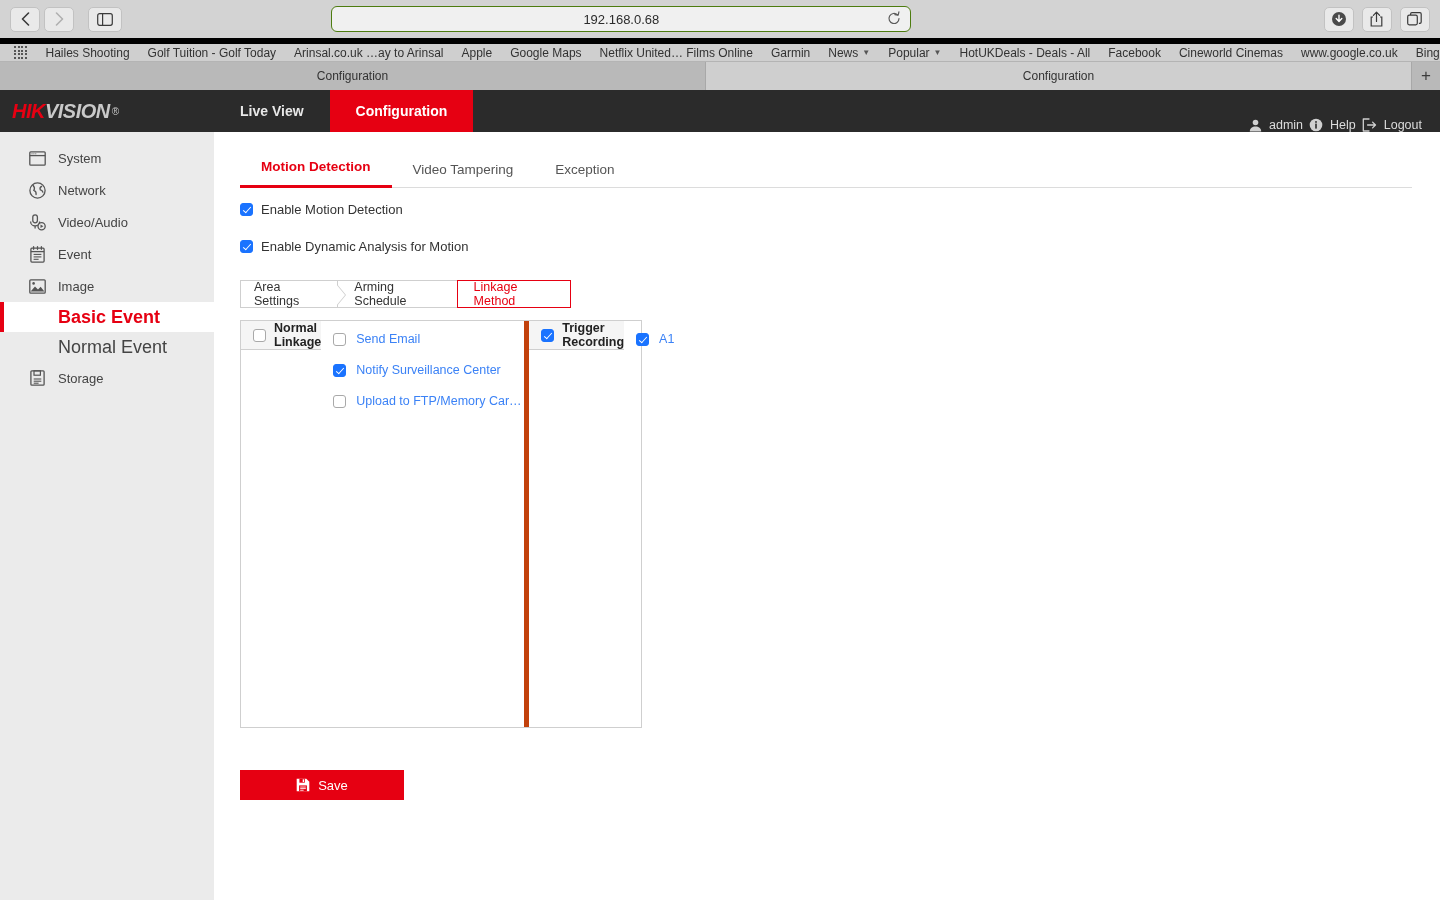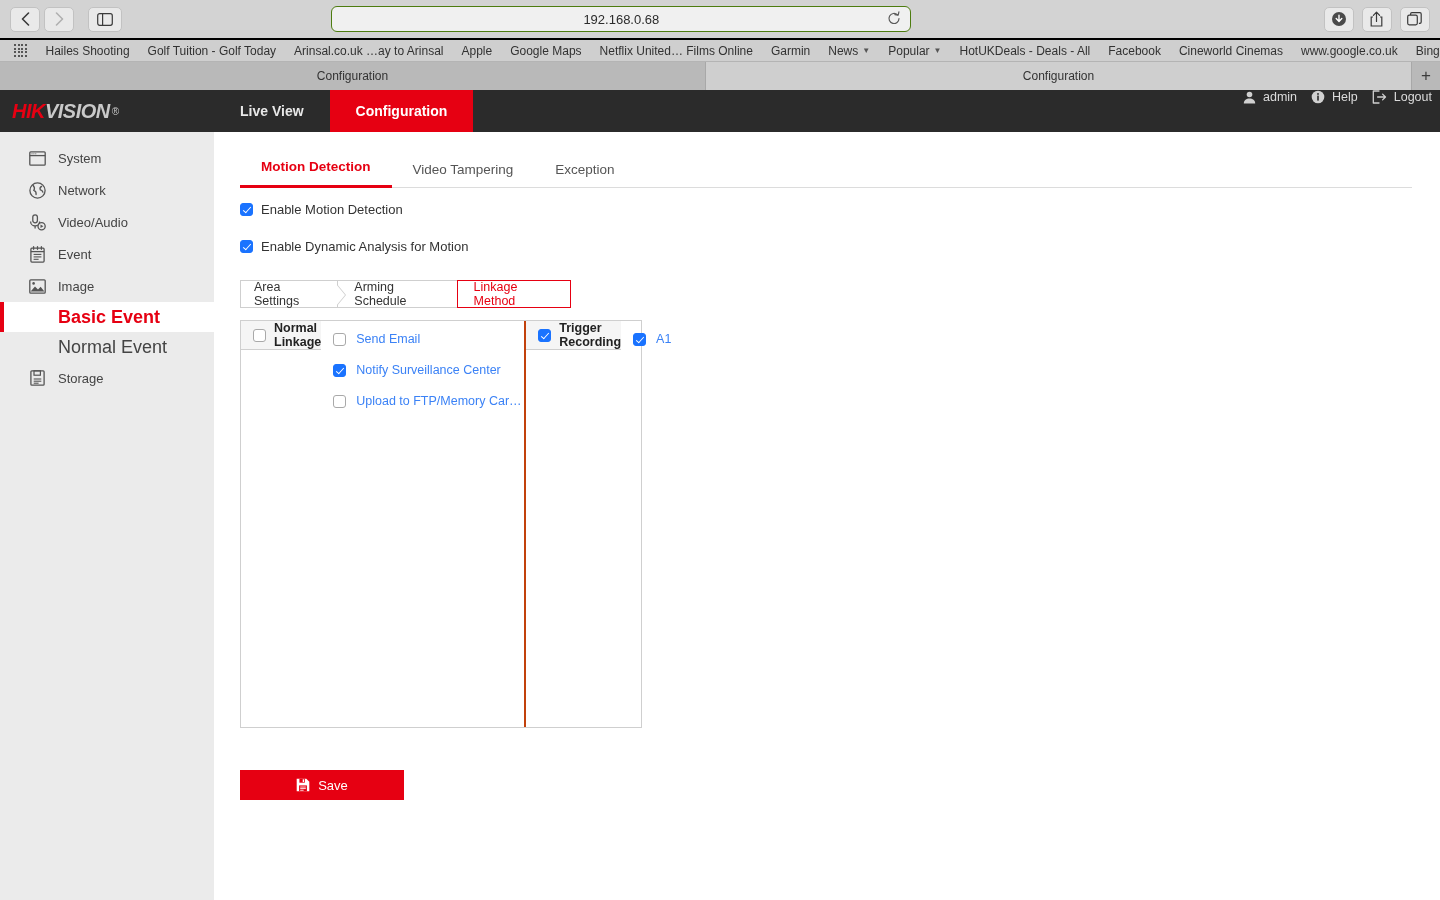--- a/index.html
+++ b/index.html
@@ -31,21 +31,21 @@
     background: #f0f0f0; border: 1px solid #4d7c0f; border-radius: 6px;
     display: flex; align-items: center; justify-content: center;
     position: relative;
   }
   .url-text { font-size: 13px; color: #2c2c2c; }
   .reload-icon { position: absolute; right: 9px; top: 4px; color: #5a5a5a; }
   .right-tools { display: flex; gap: 8px; margin-left: auto; }
 
   .bookmarks-bar {
     height: 24px; background: #cfcfcf; display: flex; align-items: center;
-    padding: 0 8px; gap: 0px; border-top: 2px solid #000000;
+    padding: 0 8px; gap: 0px; border-top: 6px solid #000000;
     border-bottom: 1px solid #b4b4b4; overflow: hidden;
   }
   .bm-grid { display:grid; grid-template-columns: repeat(4,2px); grid-template-rows: repeat(4,2px);
              gap:1.5px; margin: 0 10px 0 6px; }
   .bm-grid i { width:2px; height:2px; background:#555; display:block; }
   .bookmark {
     font-size: 12px; color: #323232; padding: 0 9px; white-space: nowrap;
     display: flex; align-items: center; gap: 4px;
   }
   .bm-caret { font-size: 8px; color: #555; }
@@ -72,21 +72,21 @@
   .hv-logo .hik { color: #e60012; }
   .hv-logo .vision { color: #c9c9c9; }
   .hv-logo .reg { color: #c9c9c9; font-size: 10px; font-style: normal;
                   vertical-align: super; margin-left: 2px; font-weight: normal;}
   .hv-nav { display: flex; align-items: stretch; }
   .hv-nav-item {
     padding: 0 26px; display: flex; align-items: center; justify-content: flex-start;
     font-size: 14px; font-weight: bold; color: #e8e8e8;
   }
   .hv-nav-item.active { background: #e60012; color: #fff; }
-  .hv-right { margin-left: auto; display: flex; align-items: flex-start; gap: 14px; padding-right: 8px; }
+  .hv-right { margin-left: auto; display: flex; align-items: flex-end; gap: 6px; padding-right: 18px; }
   .hv-right-item { display: flex; align-items: center; gap: 7px; font-size: 12.5px; color: #dcdcdc; }
 
   
   .app-body { display: flex; height: 858px; }
   .sidebar { width: 214px; background: #ebebeb; padding-top: 10px; flex: 0 0 214px; }
   .side-item {
     height: 32px; display: flex; align-items: center; gap: 12px;
     padding-left: 28px; font-size: 13px; color: #444;
   }
   .side-item .s-icon { width: 18px; height: 18px; color: #555; display:flex;
@@ -145,21 +145,21 @@
     border-color: #e60012; color: #e60012; z-index: 4;
   }
   .step.pre-active .arrow-o { border-left-color: #e60012; }
 
   
   .lk-table {
     margin-top: 12px; width: 402px; height: 408px;
     border: 1px solid #cfcfcf; display: flex; background: #fff;
   }
   .lk-col { flex: 1 1 50%; display: flex; flex-direction: row; }
-  .lk-col + .lk-col { border-left: 2px solid #c2410c; }
+  .lk-col + .lk-col { border-left: 5px solid #c2410c; }
   .lk-head {
     height: 29px; background: #f5f5f5; border-bottom: 1px solid #cfcfcf;
     display: flex; align-items: center; gap: 8px; padding-left: 12px;
     font-size: 12.5px; font-weight: bold; color: #222;
   }
   .lk-body { padding: 11px 0 0 12px; display: flex; flex-direction: column; gap: 17px; }
   .lk-item { display: flex; align-items: center; gap: 10px; font-size: 12.5px; color: #3b82f6; }
   .lk-item .txt { white-space: nowrap; overflow: hidden; text-overflow: ellipsis; max-width: 168px;}
 
   .save-btn {

